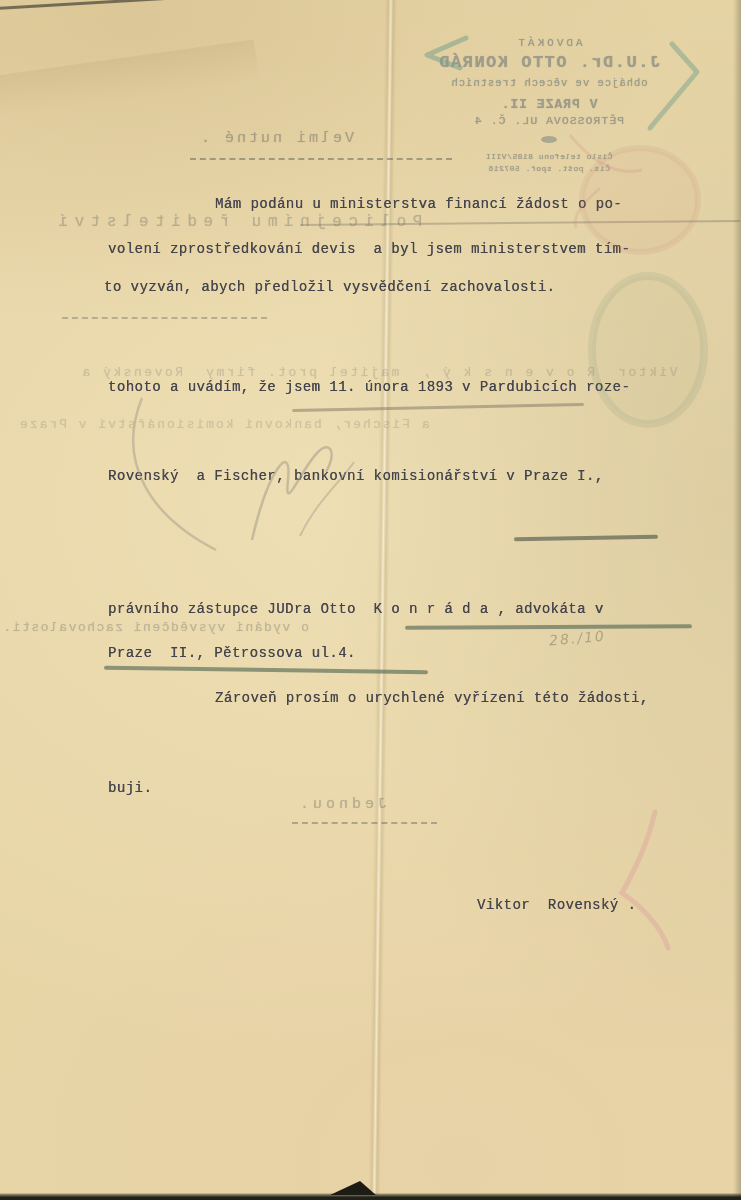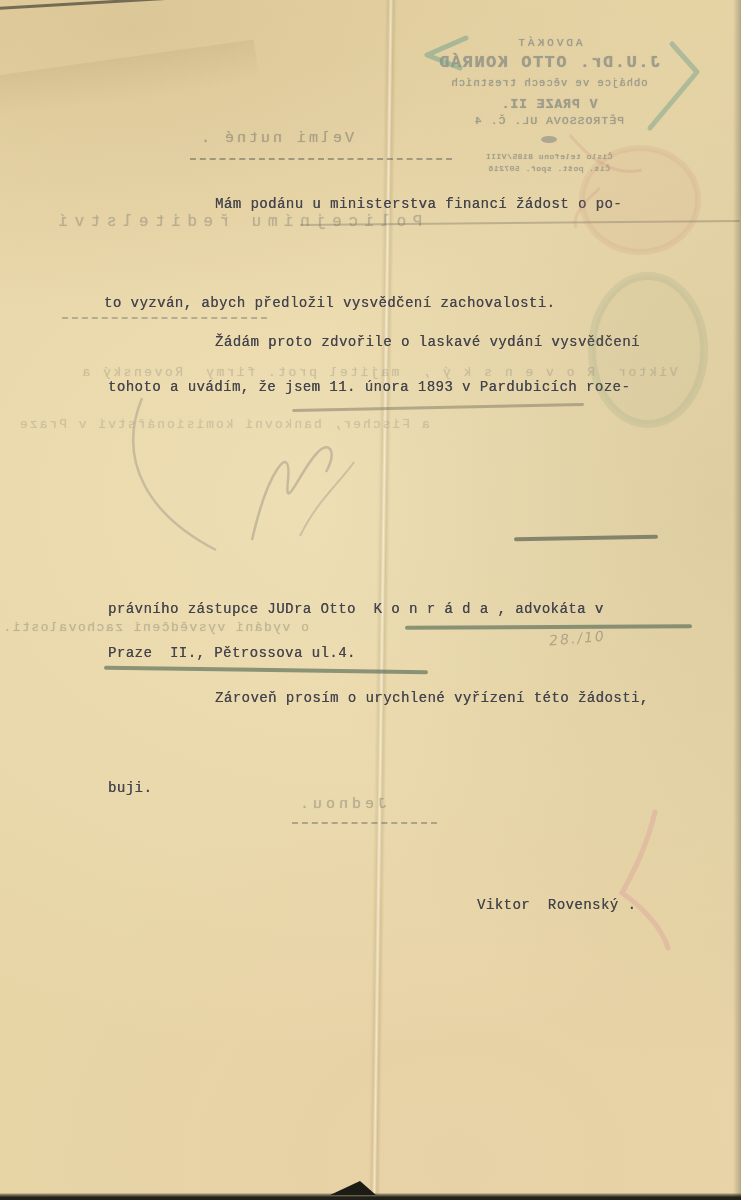--- a/index.html
+++ b/index.html
@@ -13,21 +13,21 @@
       #e7d5a6;
     font-family:"Liberation Mono","DejaVu Sans Mono",monospace;
   }
   .abs{position:absolute;}
   
   .t{
     font-family:"Liberation Mono","DejaVu Sans Mono",monospace;
     font-size:14px;letter-spacing:.45px;color:#43434c;white-space:pre;line-height:1;
     text-shadow:.3px .3px .6px rgba(55,55,65,.7);
   }
-  .l0{left:215px;top:197px}.l1{left:108px;top:242px}.l2{left:104px;top:296px}
+  .l0{left:215px;top:197px}.l1{left:108px;top:242px}.l2{left:104px;top:280px}
   .l3{left:215px;top:335px}.l4{left:108px;top:380px}.l5{left:108px;top:425px}
   .l6{left:108px;top:469px}.l7{left:108px;top:513px}.l8{left:215px;top:558px}
   .l9{left:108px;top:602px}.l10{left:108px;top:646px}.l11{left:215px;top:691px}
   .l12{left:108px;top:736px}.l13{left:108px;top:781px}
   .dateline{left:125px;top:854px}
   .signature{left:477px;top:898px}
   
   .mir{transform:scaleX(-1);}
   .bleed{color:#72726a;white-space:pre;line-height:1;text-shadow:0 0 1px rgba(110,110,100,.8);}
   .urgency{left:198px;top:131px;font-size:15px;letter-spacing:3px;opacity:.5;}
@@ -98,23 +98,24 @@
   <div class="abs dash d1"></div>
   <div class="abs mir bleed addressee">Policejnímu ředitelství</div>
   <div class="abs mir bleed frag-firm">Viktor  R o v e n s k ý ,  majitel prot. firmy  Rovenský a</div>
   <div class="abs mir bleed frag-bank">a Fischer, bankovní komisionářství v Praze</div>
   <div class="abs mir bleed frag-req">o vydání vysvědčení zachovalosti.</div>
   <div class="abs dash d2"></div>
   <div class="abs mir bleed enclosure">Jednou.</div>
   <div class="abs dash d3"></div>
 
   <div class="abs t l0">Mám podánu u ministerstva financí žádost o po-</div>
+  <div class="abs t l1">volení zprostředkování devis  a byl jsem ministerstvem tím-</div>
   <div class="abs t l2">to vyzván, abych předložil vysvědčení zachovalosti.</div>
-  <div class="abs t l3">Žádám proto zdvořile o laskavé vydání vysvědčení</div>
   <div class="abs t l4">tohoto a uvádím, že jsem 11. února 1893 v Pardubicích roze-</div>
+  <div class="abs t l6">Rovenský  a Fischer, bankovní komisionářství v Praze I.,</div>
   <div class="abs t l9">právního zástupce JUDra Otto  K o n r á d a , advokáta v</div>
   <div class="abs t l10">Praze  II., Pětrossova ul.4.</div>
   <div class="abs t l11">Zároveň prosím o urychlené vyřízení této žádosti,</div>
   <div class="abs t l13">buji.</div>
   <div class="abs t signature">Viktor  Rovenský .</div>
 
   <div class="abs pline u1"></div>
   <div class="abs pline u2"></div>
   <div class="abs pline u3"></div>
   <div class="abs pline u4"></div>

